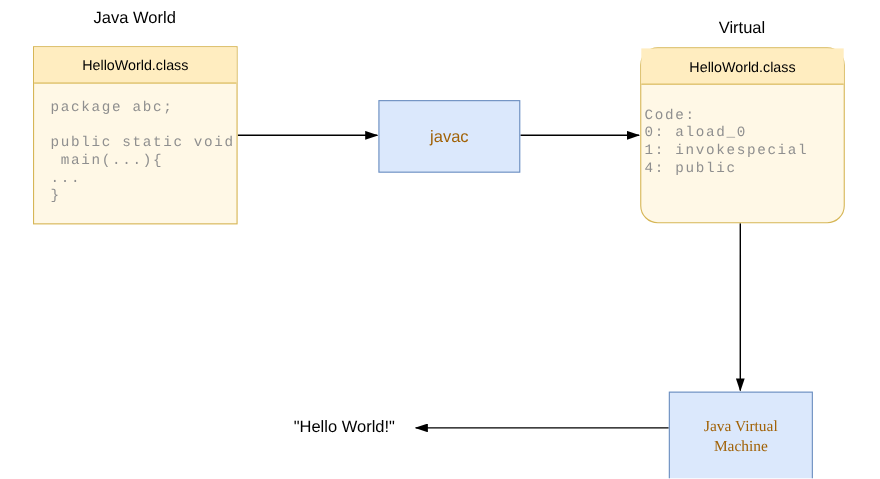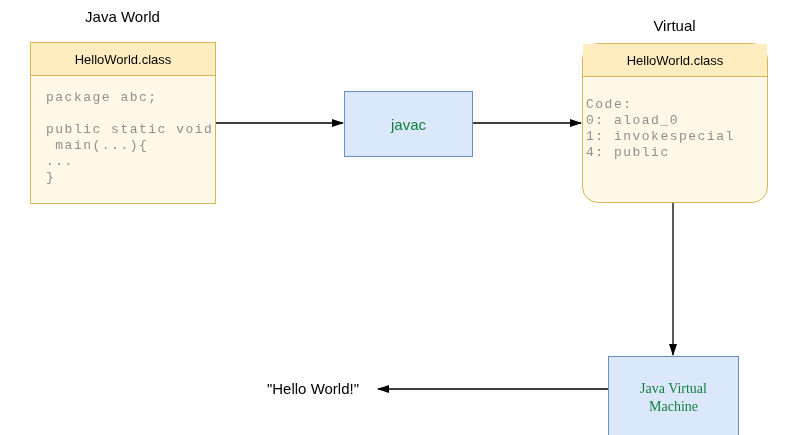--- a/index.html
+++ b/index.html
@@ -68,21 +68,21 @@
 
   .node-blue {
     position: absolute;
     background: var(--blue-fill, #dbe8fc);
     border: 1px solid var(--blue-border, #6c8ebf);
     box-sizing: border-box;
     display: flex;
     align-items: center;
     justify-content: center;
     text-align: center;
-    color: #15803d;
+    color: #a16207;
   }
   #node-javac { left: 344px; top: 91px;  width: 129px; height: 66px; font-size: 15px; }
   #node-jvm   { left: 608px; top: 356px; width: 131px; height: 84px; font-size: 14px;
                 line-height: 18px; padding: 0 14px; font-family: Liberation Serif, serif; }
 </style>
 </head>
 <body>
 
 <div class="canvas">
 

